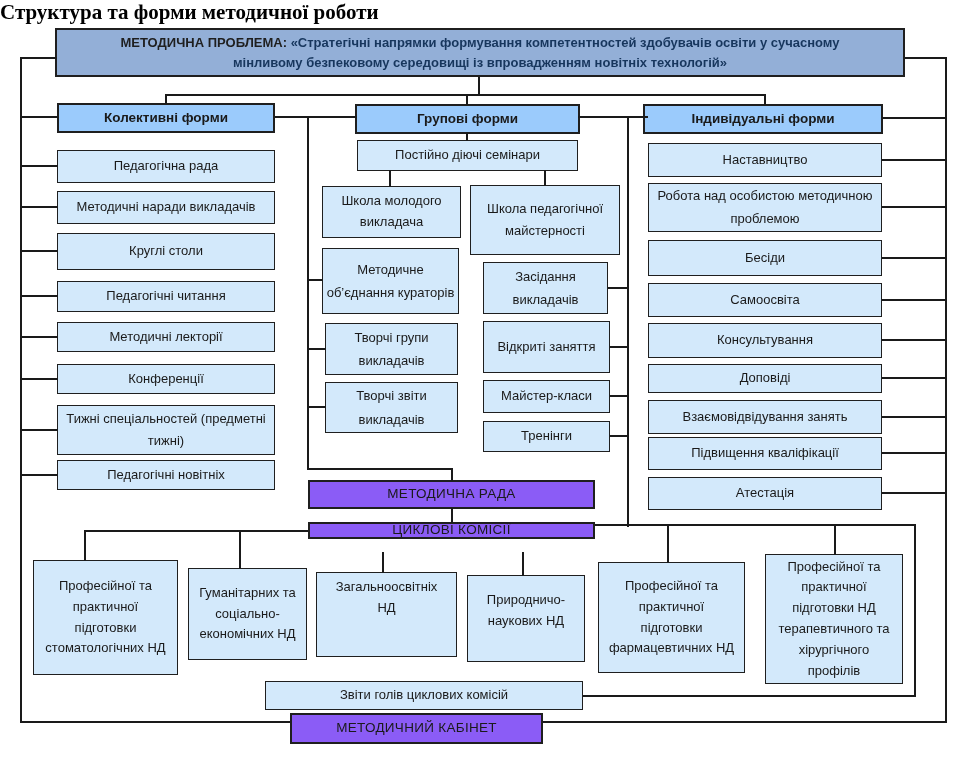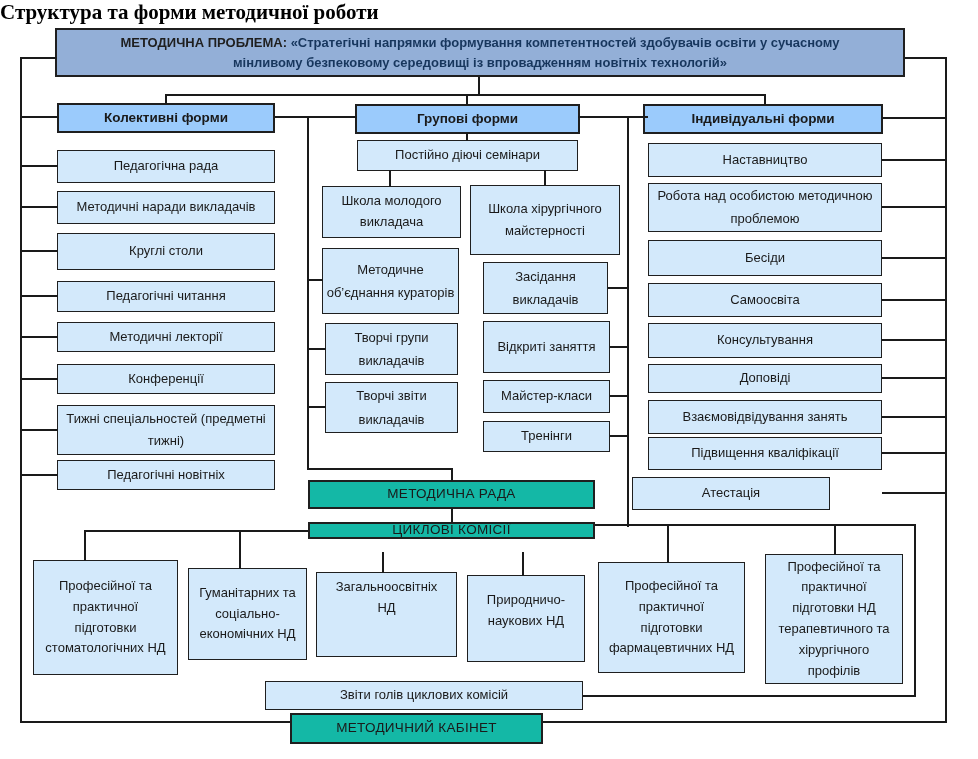--- a/index.html
+++ b/index.html
@@ -16,21 +16,21 @@
   .box{
     position:absolute;box-sizing:border-box;
     border:1.5px solid #1f1f1f;background:#D3E9FB;
     display:flex;align-items:center;justify-content:center;
     text-align:center;font-size:13px;line-height:1.25;padding:2px 0;
   }
   .box.hdr{
     background:#9BCBFC;border-width:2px;font-weight:bold;font-size:13.5px;
   }
   .box.mid{
-    background:#14b8a6;border-width:2px;font-size:13.5px;letter-spacing:.3px;
+    background:#8b5cf6;border-width:2px;font-size:13.5px;letter-spacing:.3px;
   }
   .box.problem{
     background:#93AFD7;border-width:2px;font-size:13px;line-height:1.5;
     padding:3px 28px;display:block;text-align:center;
   }
   .box.problem .plabel{font-weight:600;color:#1f1f1f;}
   .box.problem .ptext{font-weight:bold;color:#17365D;}
   .box.comm{line-height:1.6;padding:4px 8px;}
   .vline{position:absolute;width:2px;background:#1a1a1a;}
   .hline{position:absolute;height:2px;background:#1a1a1a;}
@@ -55,38 +55,38 @@
   <div class="box" style="left:57px;top:191px;width:218px;height:33px">Методичні наради викладачів</div>
   <div class="box" style="left:57px;top:233px;width:218px;height:37px">Круглі столи</div>
   <div class="box" style="left:57px;top:281px;width:218px;height:31px">Педагогічні читання</div>
   <div class="box" style="left:57px;top:322px;width:218px;height:30px">Методичні лекторії</div>
   <div class="box" style="left:57px;top:364px;width:218px;height:30px">Конференції</div>
   <div class="box" style="left:57px;top:405px;width:218px;height:50px;line-height:1.7">Тижні спеціальностей (предметні тижні)</div>
   <div class="box" style="left:57px;top:460px;width:218px;height:30px">Педагогічні новітніх</div>
 
   <div class="box" style="left:357px;top:140px;width:221px;height:31px">Постійно діючі семінари</div>
   <div class="box" style="left:322px;top:186px;width:139px;height:52px;line-height:1.6">Школа молодого викладача</div>
-  <div class="box" style="left:470px;top:185px;width:150px;height:70px;line-height:1.7">Школа хірургічного майстерності</div>
+  <div class="box" style="left:470px;top:185px;width:150px;height:70px;line-height:1.7">Школа педагогічної майстерності</div>
   <div class="box" style="left:322px;top:248px;width:137px;height:66px;line-height:1.8">Методичне об’єднання кураторів</div>
   <div class="box" style="left:483px;top:262px;width:125px;height:52px;line-height:1.8">Засідання викладачів</div>
   <div class="box" style="left:325px;top:323px;width:133px;height:52px;line-height:1.8">Творчі групи викладачів</div>
   <div class="box" style="left:483px;top:321px;width:127px;height:52px;line-height:1.8">Відкриті заняття</div>
   <div class="box" style="left:483px;top:380px;width:127px;height:33px">Майстер-класи</div>
   <div class="box" style="left:325px;top:382px;width:133px;height:51px;line-height:1.8">Творчі звіти викладачів</div>
   <div class="box" style="left:483px;top:421px;width:127px;height:31px">Тренінги</div>
 
   <div class="box" style="left:648px;top:143px;width:234px;height:34px">Наставництво</div>
   <div class="box" style="left:648px;top:183px;width:234px;height:49px;line-height:1.7">Робота над особистою методичною проблемою</div>
   <div class="box" style="left:648px;top:240px;width:234px;height:36px">Бесіди</div>
   <div class="box" style="left:648px;top:283px;width:234px;height:34px">Самоосвіта</div>
   <div class="box" style="left:648px;top:323px;width:234px;height:35px">Консультування</div>
   <div class="box" style="left:648px;top:364px;width:234px;height:29px">Доповіді</div>
   <div class="box" style="left:648px;top:400px;width:234px;height:34px">Взаємовідвідування занять</div>
   <div class="box" style="left:648px;top:437px;width:234px;height:33px">Підвищення кваліфікації</div>
-  <div class="box" style="left:632px;top:477px;width:198px;height:33px">Атестація</div>
+  <div class="box" style="left:648px;top:477px;width:234px;height:33px">Атестація</div>
 
   <div class="box mid" style="left:308px;top:480px;width:287px;height:29px">МЕТОДИЧНА РАДА</div>
   <div class="box mid" style="left:308px;top:522px;width:287px;height:17px">ЦИКЛОВІ КОМІСІЇ</div>
 
   <div class="box comm" style="left:33px;top:560px;width:145px;height:115px">Професійної та практичної підготовки стоматологічних НД</div>
   <div class="box comm" style="left:188px;top:568px;width:119px;height:92px">Гуманітарних та соціально-економічних НД</div>
   <div class="box comm" style="left:316px;top:572px;width:141px;height:85px;align-items:flex-start;">Загальноосвітніх НД</div>
   <div class="box comm" style="left:467px;top:575px;width:118px;height:87px;align-items:flex-start;padding-top:14px">Природничо-наукових НД</div>
   <div class="box comm" style="left:598px;top:562px;width:147px;height:111px">Професійної та практичної підготовки фармацевтичних НД</div>
   <div class="box comm" style="left:765px;top:554px;width:138px;height:130px">Професійної та практичної підготовки НД терапевтичного та хірургічного профілів</div>

